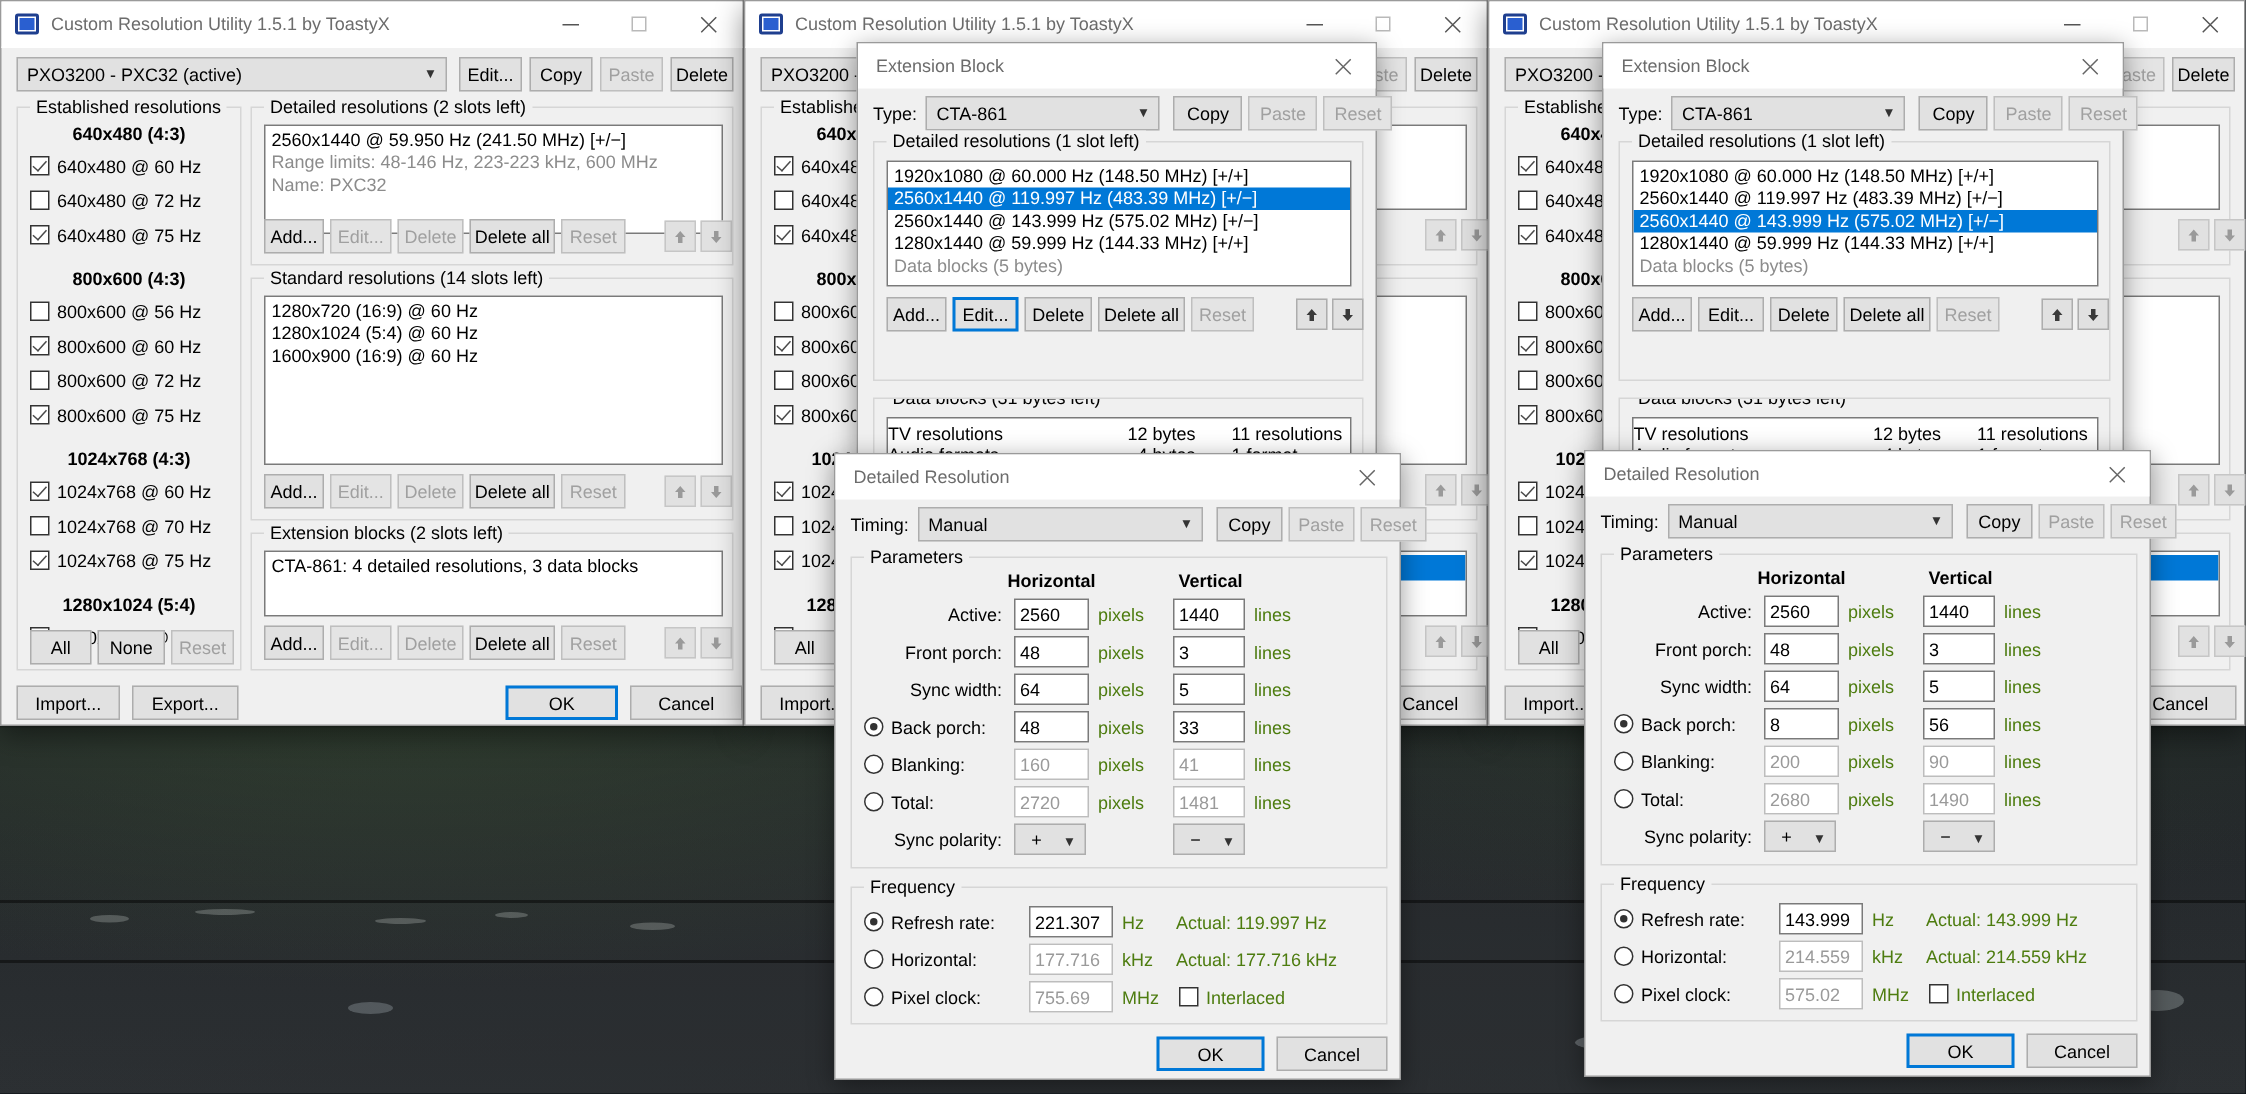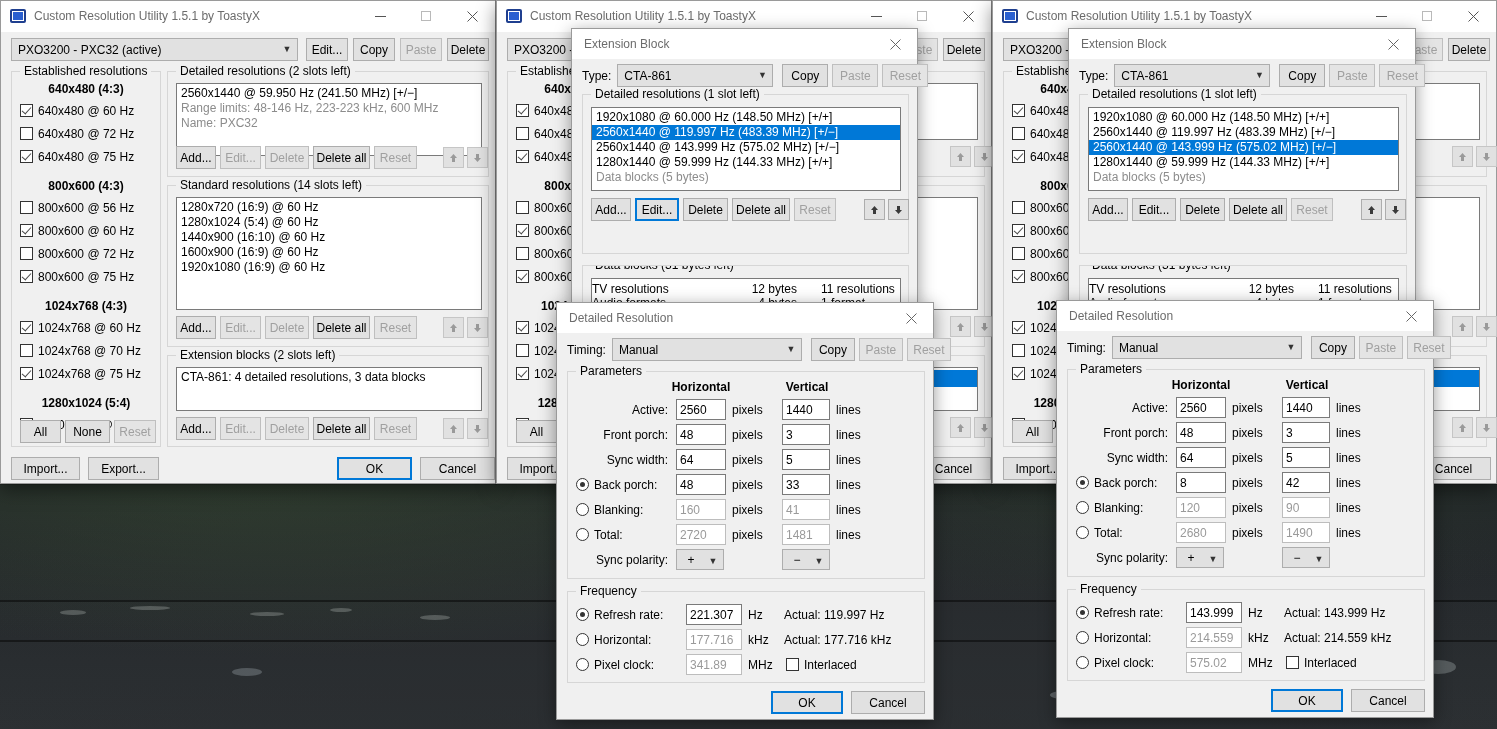--- a/index.html
+++ b/index.html
@@ -186,21 +186,21 @@
   .fld {
     background: #fff;
     border: 1px solid #7a7a7a;
     height: 21px;
     font-size: 12px;
     color: #000;
     display: flex; align-items: center;
     padding-left: 3px;
   }
   .fld.ro { color: #9a9a9a; border-color: #bdbdbd; }
-  .unit { font-size: 12px; color: #000000; }
+  .unit { font-size: 12px; color: #4d7c0f; }
   .plabel { font-size: 12px; color: #000; }
 
   .radio {
     width: 13px; height: 13px; border-radius: 50%;
     border: 1px solid #333; background: #fff;
     margin-right: 5px; position: relative; flex: 0 0 auto;
   }
   .radio.on::after {
     content: ""; position: absolute; left: 3px; top: 3px;
     width: 5px; height: 5px; border-radius: 50%; background: #333;
@@ -355,23 +355,21 @@
           </svg>
       </div>
     </div>
   </div>
 
   <div class="grp" style="left:166px; top:184px; width:322px; height:162px;">
     <div class="grplabel">Standard resolutions (14 slots left)</div>
     <div class="listbox" style="position:absolute; left:8px; top:11px; width:306px; height:113px;">
       <div class="li">1280x720 (16:9) @ 60 Hz</div>
       <div class="li">1280x1024 (5:4) @ 60 Hz</div>
-      <div class="li">1440x900 (16:10) @ 60 Hz</div>
       <div class="li">1600x900 (16:9) @ 60 Hz</div>
-      <div class="li">1920x1080 (16:9) @ 60 Hz</div>
     </div>
     <div class="row" style="position:absolute; left:8px; top:130px;">
       <div class="btn" style="width:40px;">Add...</div>
       <div class="btn disabled" style="margin-left:4px; width:41px;">Edit...</div>
       <div class="btn disabled" style="margin-left:4px; width:44px;">Delete</div>
       <div class="btn" style="margin-left:4px; width:57px;">Delete all</div>
       <div class="btn disabled" style="margin-left:4px; width:43px;">Reset</div>
       <div class="arrowbtn" style="margin-left:26px;">
         <svg width="9" height="10" viewBox="0 0 9 10">
             <path d="M4.5 1 L8 5 H6 V9 H3 V5 H1 Z" fill="currentColor"></path>
@@ -977,21 +975,21 @@
     <div class="row" style="position:absolute; left:8px; top:37px;">
       <span class="radio"></span>
       <span class="plabel" style="width:92px;">Horizontal:</span>
       <div class="fld ro" style="width:56px;">177.716</div>
       <span class="unit" style="margin-left:6px; width:36px;">kHz</span>
       <span class="unit">Actual: 177.716 kHz</span>
     </div>
     <div class="row" style="position:absolute; left:8px; top:62px;">
       <span class="radio"></span>
       <span class="plabel" style="width:92px;">Pixel clock:</span>
-      <div class="fld ro" style="width:56px;">341.89</div>
+      <div class="fld ro" style="width:56px;">755.69</div>
       <span class="unit" style="margin-left:6px; width:36px;">MHz</span>
       <span class="chk" style="margin-left:2px;"></span>
       <span class="unit">Interlaced</span>
     </div>
   </div>
 
   <div class="row" style="position:absolute; left:214px; top:388px;">
     <div class="btn default" style="width:72px;">OK</div>
     <div class="btn" style="margin-left:8px; width:74px;">Cancel</div>
   </div>
@@ -1045,27 +1043,27 @@
       <div class="fld" style="width:50px;">64</div>
       <span class="unit" style="margin-left:6px; width:44px;">pixels</span>
       <div class="fld" style="width:48px; margin-left:6px;">5</div>
       <span class="unit" style="margin-left:6px;">lines</span>
     </div>
     <div class="row" style="position:absolute; left:8px; top:102px; width:344px;">
       <span class="radio on"></span>
       <span class="plabel" style="width:82px;">Back porch:</span>
       <div class="fld" style="width:50px;">8</div>
       <span class="unit" style="margin-left:6px; width:44px;">pixels</span>
-      <div class="fld" style="width:48px; margin-left:6px;">42</div>
+      <div class="fld" style="width:48px; margin-left:6px;">56</div>
       <span class="unit" style="margin-left:6px;">lines</span>
     </div>
     <div class="row" style="position:absolute; left:8px; top:127px; width:344px;">
       <span class="radio"></span>
       <span class="plabel" style="width:82px;">Blanking:</span>
-      <div class="fld ro" style="width:50px;">120</div>
+      <div class="fld ro" style="width:50px;">200</div>
       <span class="unit" style="margin-left:6px; width:44px;">pixels</span>
       <div class="fld ro" style="width:48px; margin-left:6px;">90</div>
       <span class="unit" style="margin-left:6px;">lines</span>
     </div>
     <div class="row" style="position:absolute; left:8px; top:152px; width:344px;">
       <span class="radio"></span>
       <span class="plabel" style="width:82px;">Total:</span>
       <div class="fld ro" style="width:50px;">2680</div>
       <span class="unit" style="margin-left:6px; width:44px;">pixels</span>
       <div class="fld ro" style="width:48px; margin-left:6px;">1490</div>

